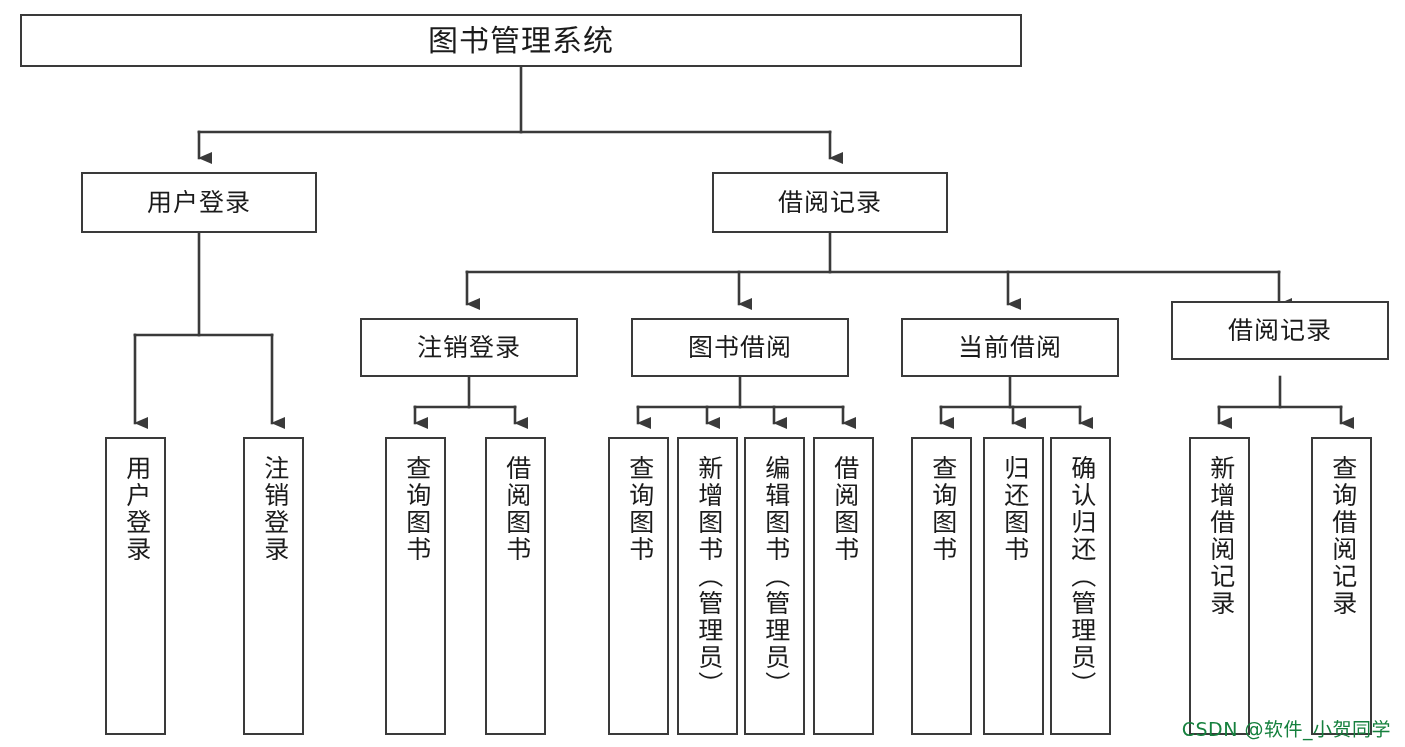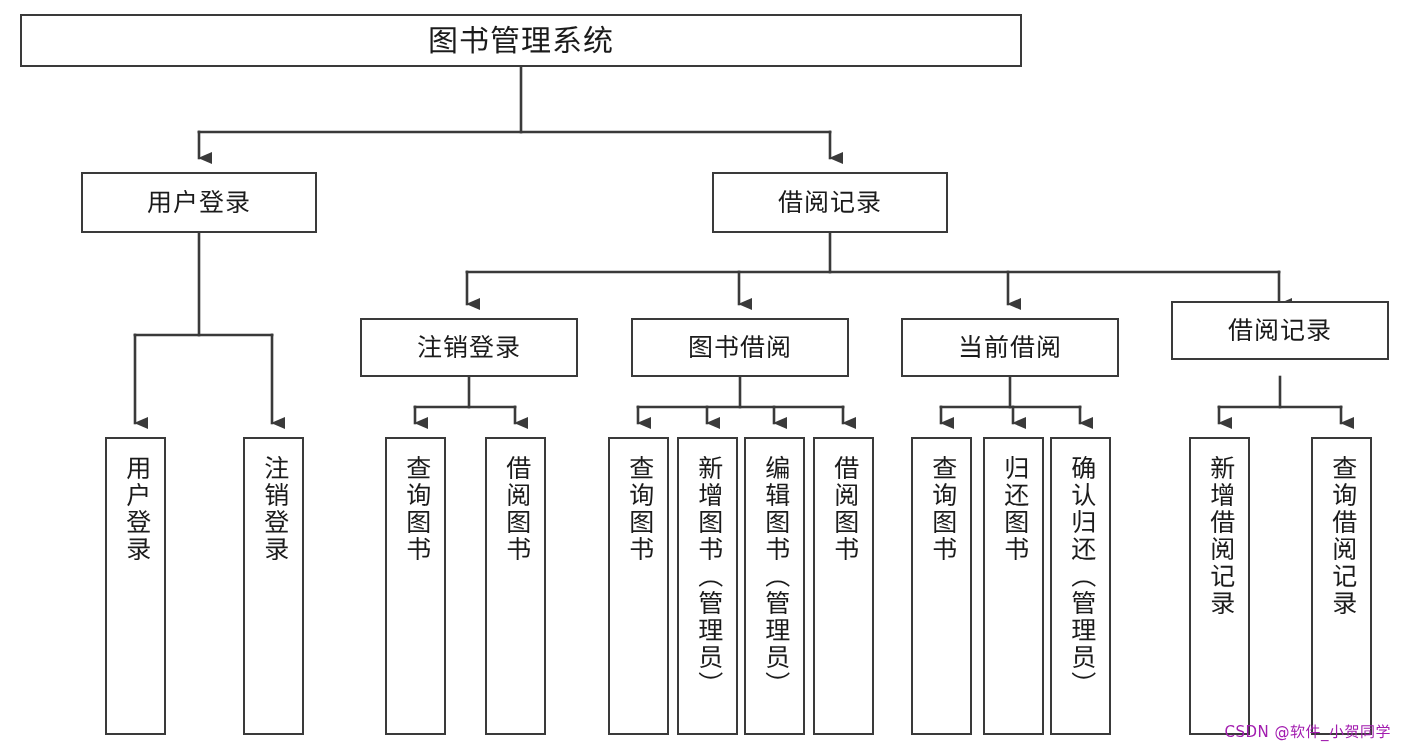--- a/index.html
+++ b/index.html
@@ -57,22 +57,22 @@
     white-space: nowrap;
     color: #1b1b1b;
   }
   .node-label {
     white-space: nowrap;
   }
   #watermark {
     position: absolute;
     right: 14px;
     bottom: 6px;
-    font-size: 15px;
-    color: #a21caf;
+    font-size: 19px;
+    color: #15803d;
     letter-spacing: 0.5px;
     white-space: nowrap;
     font-family: "DejaVu Sans", "Liberation Sans", sans-serif;
   }
 </style>
 </head>
 <body>
 
 <div id="diagram-canvas">
 

